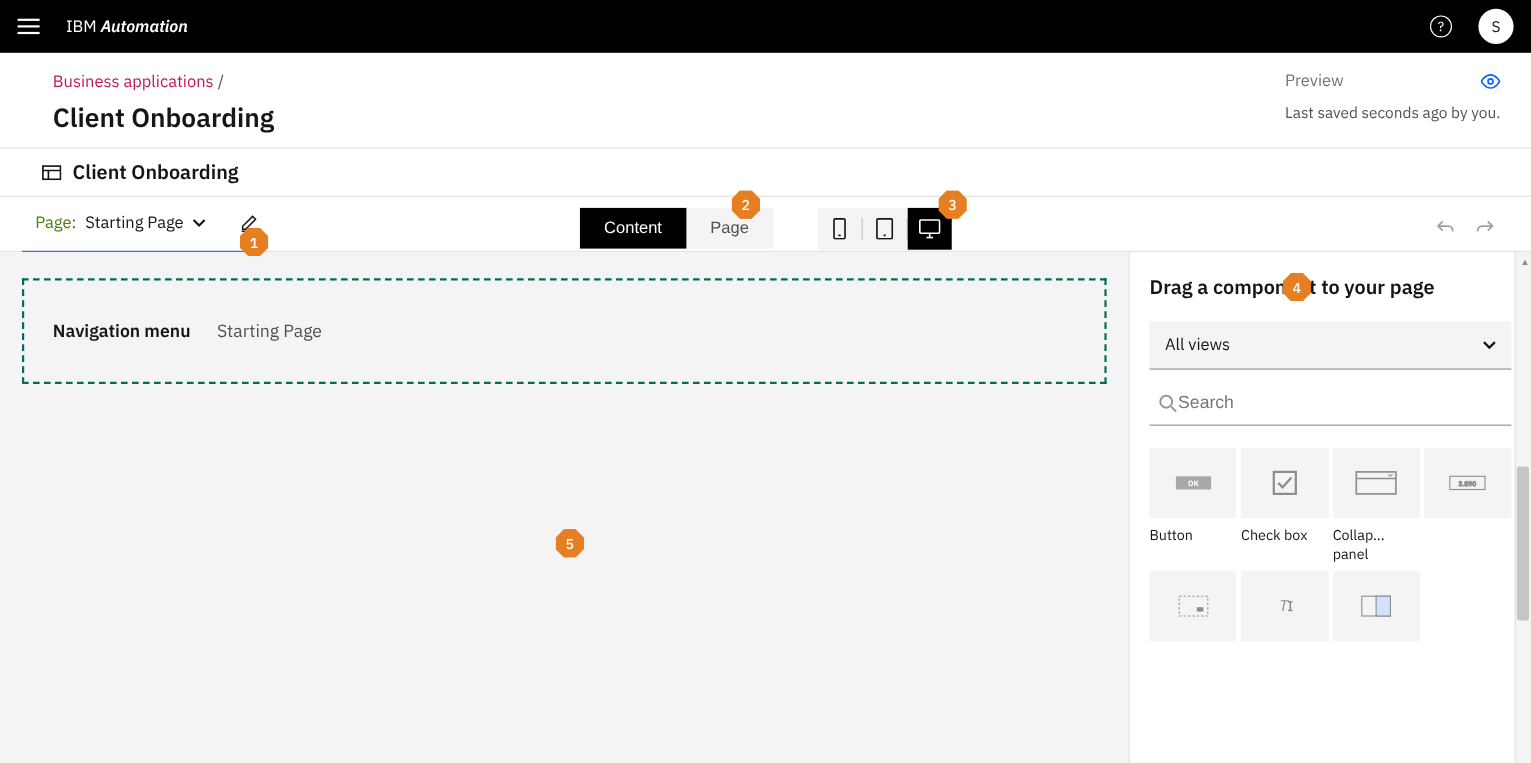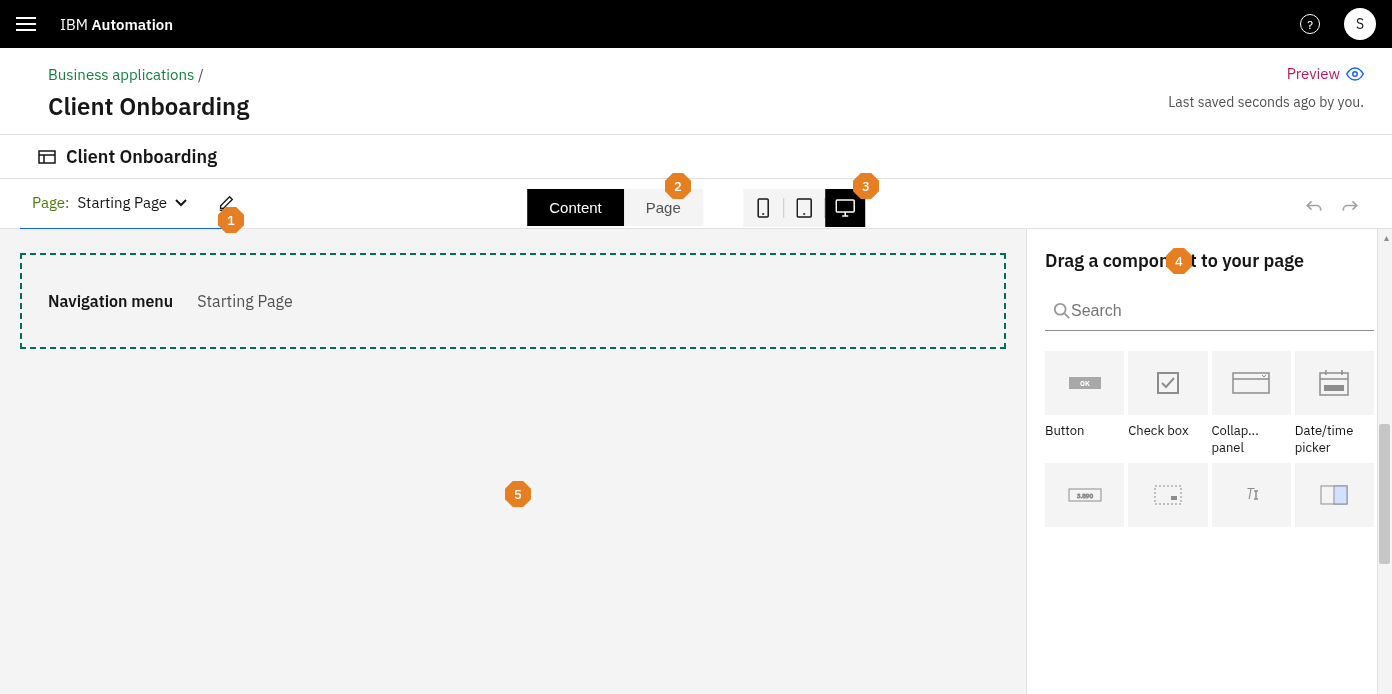--- a/index.html
+++ b/index.html
@@ -4,33 +4,33 @@
   <style>
     * { margin: 0; padding: 0; box-sizing: border-box; }
     body { font-family: 'IBM Plex Sans', -apple-system, BlinkMacSystemFont, 'Segoe UI', sans-serif; background: #fff; color: #161616; overflow: hidden; }
     
     
     .top-header { height: 48px; background: #000; display: flex; align-items: center; padding: 0 16px; justify-content: space-between; }
     .top-left { display: flex; align-items: center; gap: 24px; }
     .hamburger { width: 20px; height: 14px; display: flex; flex-direction: column; justify-content: space-between; cursor: pointer; }
     .hamburger span { height: 2px; background: #fff; }
     .logo { color: #fff; font-size: 15px; }
-    .logo strong { font-weight: 600; }
+    .logo strong { font-weight: 600; font-style: italic; }
     .top-right { display: flex; align-items: center; gap: 16px; }
     .help-icon { width: 20px; height: 20px; border: 1.5px solid #fff; border-radius: 50%; display: flex; align-items: center; justify-content: center; color: #fff; font-size: 12px; cursor: pointer; }
     .avatar { width: 32px; height: 32px; background: #fff; border-radius: 50%; display: flex; align-items: center; justify-content: center; color: #161616; cursor: pointer; margin-left: 8px; font-size: 14px; }
 
     
     .page-header { padding: 16px 48px 12px; border-bottom: 1px solid #e0e0e0; position: relative; }
     .breadcrumb { margin-bottom: 6px; }
-    .breadcrumb a { color: #15803d; text-decoration: none; font-size: 15px; }
+    .breadcrumb a { color: #be185d; text-decoration: none; font-size: 15px; }
     .breadcrumb span { color: #525252; font-size: 15px; }
     .page-title { font-size: 24px; font-weight: 600; }
     .header-right { position: absolute; right: 28px; top: 16px; text-align: right; }
-    .preview-link { color: #be185d; font-size: 15px; display: flex; align-items: center; gap: 6px; justify-content: flex-end; cursor: pointer; margin-bottom: 10px; }
+    .preview-link { color: #737373; font-size: 15px; display: flex; align-items: center; gap: 6px; justify-content: space-between; cursor: pointer; margin-bottom: 10px; }
     .eye-icon { width: 18px; height: 18px; }
     .saved-text { color: #525252; font-size: 14px; }
 
     
     .sub-header { padding: 10px 38px; display: flex; align-items: center; gap: 10px; border-bottom: 1px solid #e0e0e0; }
     .grid-icon { width: 18px; height: 14px;}
     .sub-title { font-size: 18px; font-weight: 600; }
 
     
     .toolbar { padding: 8px 20px 0 20px; display: flex; align-items: center; border-bottom: 1px solid #e0e0e0; position: relative; height: 50px; }
@@ -191,20 +191,26 @@
     <div class="canvas-inner">
       <div class="nav-row">
         <span class="nav-label">Navigation menu</span>
         <span class="nav-page">Starting Page</span>
       </div>
     </div>
   </div>
 
   <div class="right-panel">
     <div class="panel-title">Drag a component to your page</div>
+    <div class="dropdown">
+      <span>All views</span>
+      <svg width="12" height="8" viewBox="0 0 12 8" fill="none" stroke="#161616" stroke-width="2">
+          <polyline points="1,1 6,6 11,1"></polyline>
+        </svg>
+    </div>
     <div class="search-box">
       <svg class="search-icon" viewBox="0 0 20 20" fill="none" stroke="#525252" stroke-width="2">
           <circle cx="8" cy="8" r="6"></circle>
           <line x1="13" y1="13" x2="18" y2="18"></line>
         </svg>
       <input type="text" placeholder="Search" style="">
     </div>
     <div class="component-grid">
 
       <div class="component-item">
@@ -227,33 +233,20 @@
       </div>
       <div class="component-item">
         <div class="component-icon-box">
             <svg width="40" height="24" fill="none" stroke="#8d8d8d" stroke-width="1.5">
               <rect x="2" y="2" width="36" height="20"></rect>
               <line x1="2" y1="8" x2="38" y2="8"></line>
               <polyline points="31,4 33,6 35,4" stroke-width="1"></polyline>
             </svg>
           </div>
         <div class="component-label">Collap... panel</div>
-      </div>
-      <div class="component-item">
-        <div class="component-icon-box">
-            <svg width="32" height="28" fill="none" stroke="#8d8d8d" stroke-width="1.5">
-              <rect x="2" y="4" width="28" height="22"></rect>
-              <line x1="2" y1="10" x2="30" y2="10"></line>
-              <line x1="8" y1="1" x2="8" y2="6"></line>
-              <line x1="24" y1="1" x2="24" y2="6"></line>
-              <rect x="6" y="16" width="20" height="6" fill="#8d8d8d" stroke="none"></rect>
-              <text x="16" y="21" font-size="5" fill="#fff" text-anchor="middle">12:00</text>
-            </svg>
-          </div>
-        <div class="component-label">Date/time picker</div>
       </div>
 
       <div class="component-item">
         <div class="component-icon-box">
             <svg width="40" height="20" fill="none" stroke="#8d8d8d" stroke-width="1">
               <rect x="4" y="4" width="32" height="12"></rect>
               <text x="12" y="13" font-size="6" fill="#8d8d8d">3.890</text>
             </svg>
           </div>
         <div class="component-label"></div>

